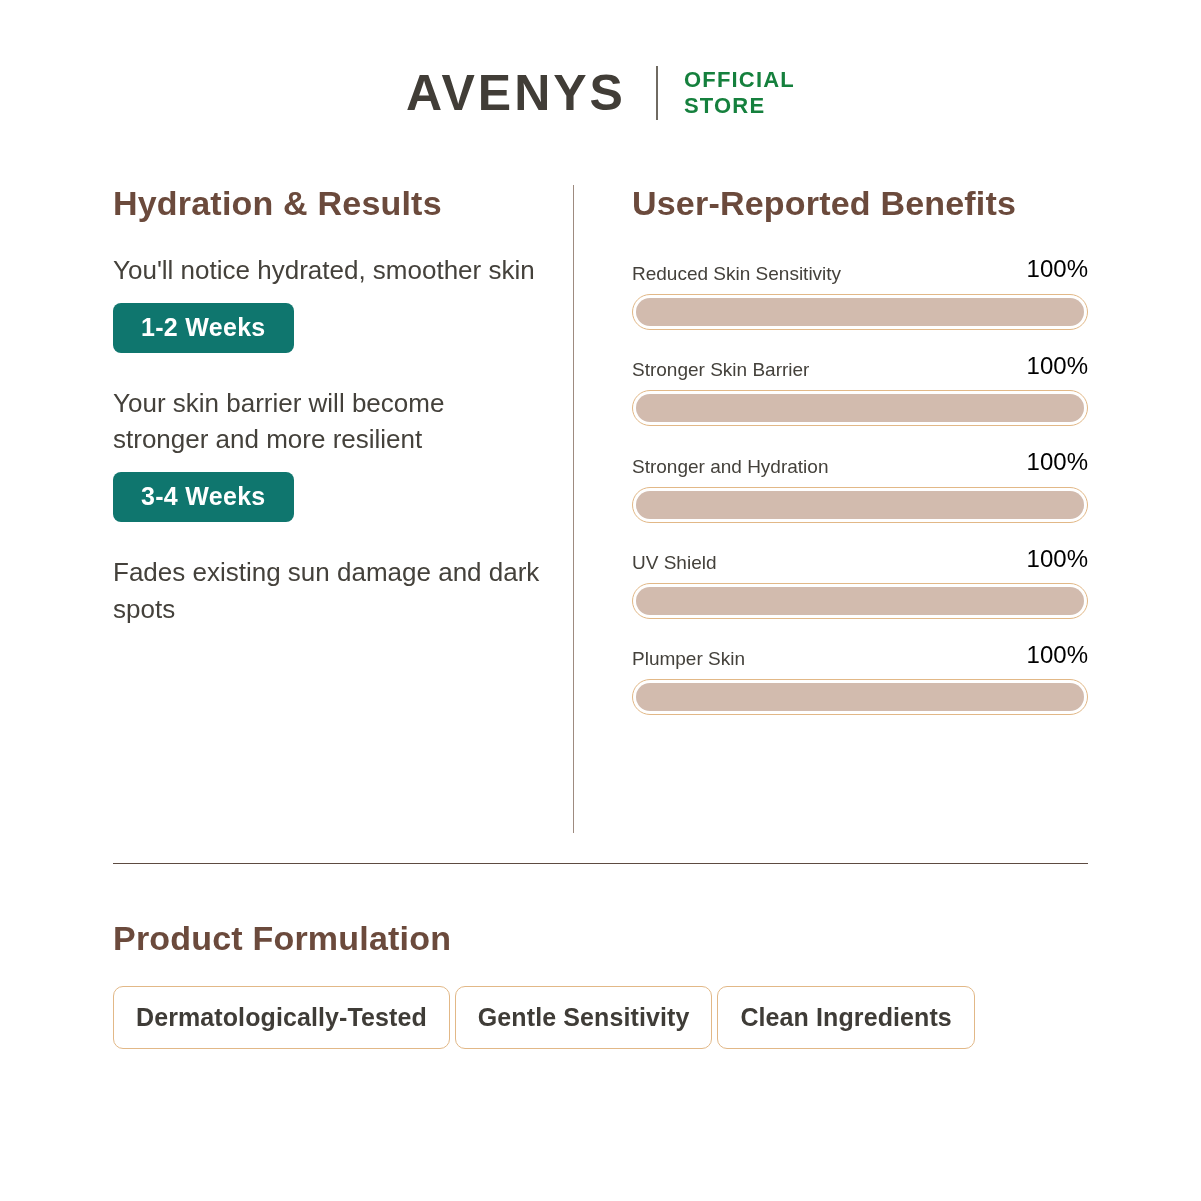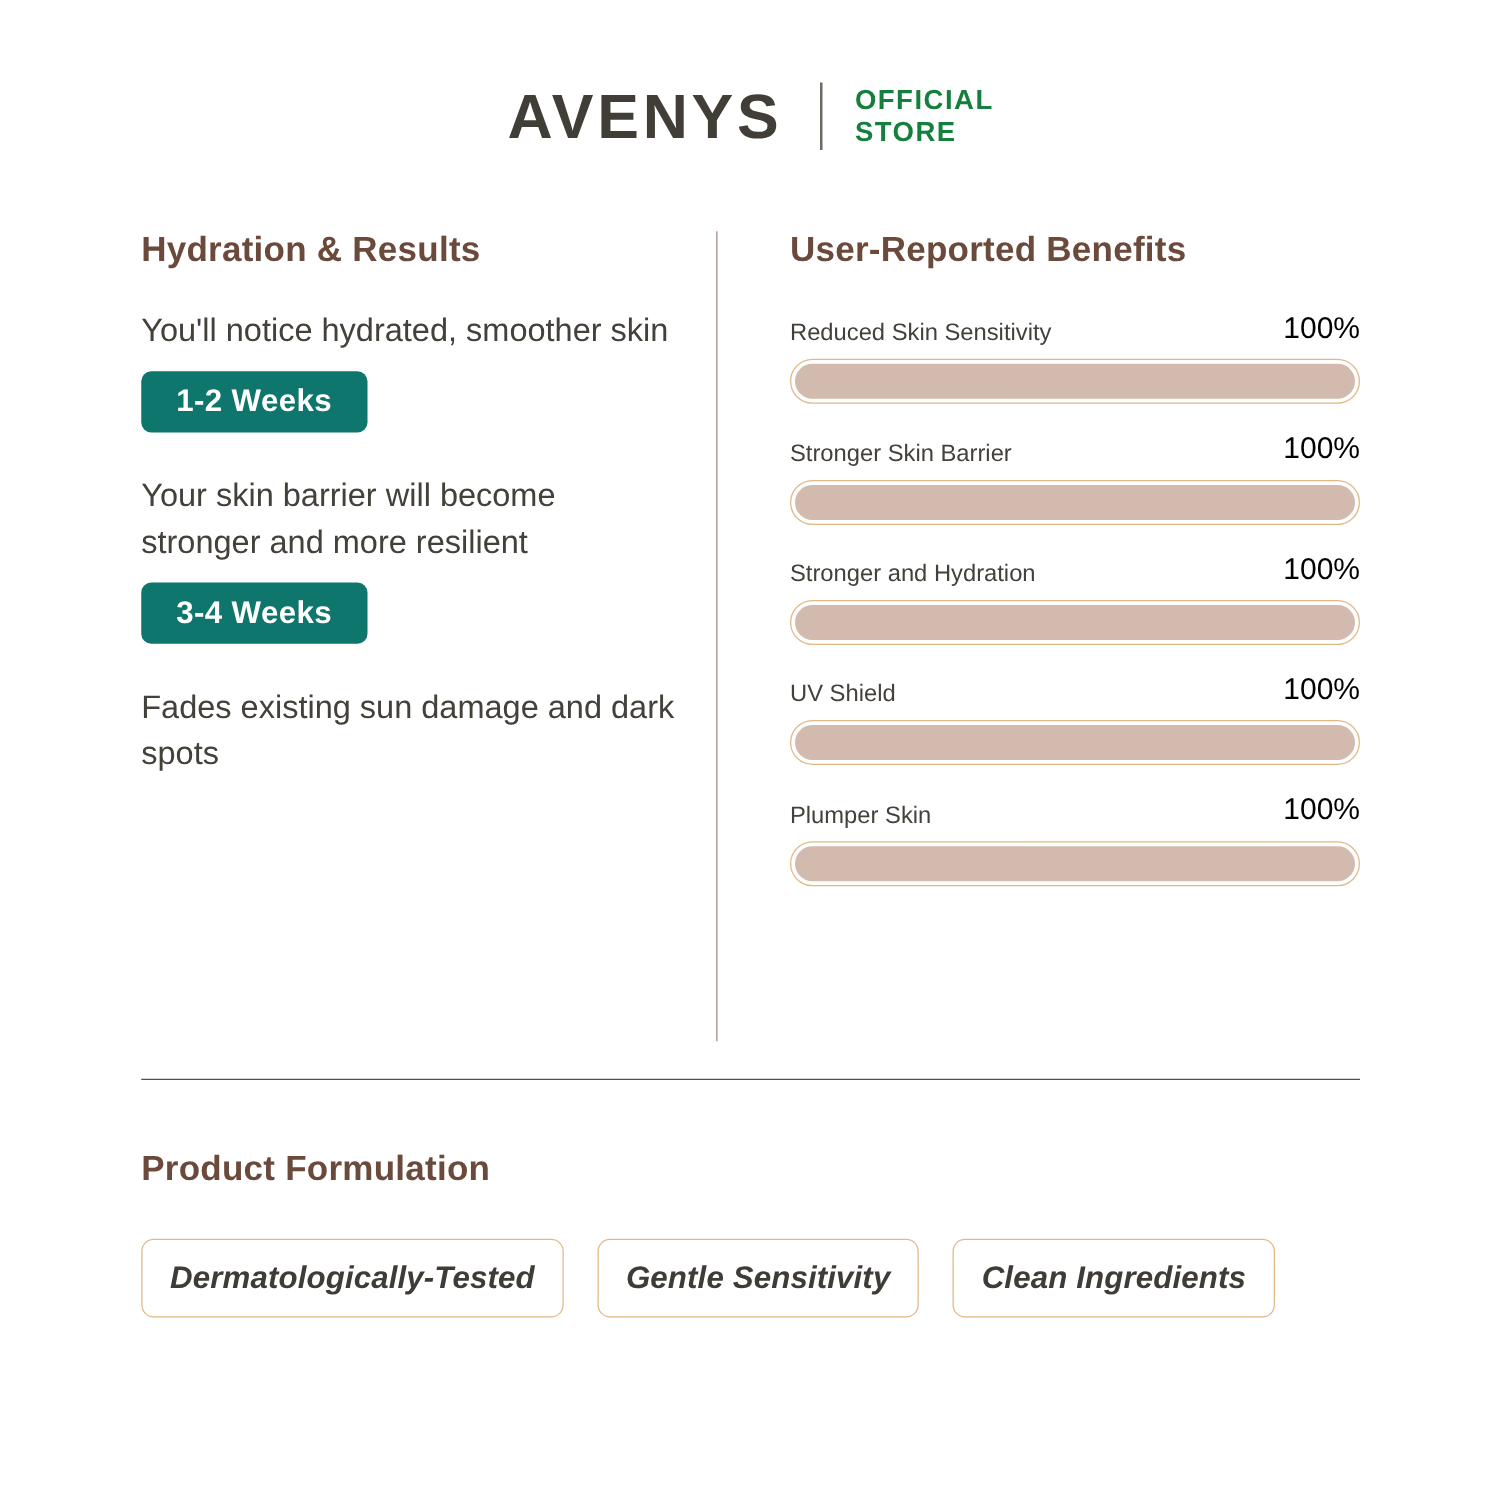--- a/index.html
+++ b/index.html
@@ -70,21 +70,21 @@
     background: #9e8b80;
     flex: 0 0 1px;
   }
   .col-right {
     flex: 1 1 auto;
     padding-left: 58px;
     box-sizing: border-box;
   }
 
   .section-title {
-    font-size: 28px;
+    font-size: 34px;
     font-weight: 700;
     color: #6b4a3c;
     letter-spacing: 0.2px;
     margin: 0 0 30px 0;
     line-height: 1.1;
   }
   .col-right .section-title { margin-bottom: 34px; }
 
   
   .timeline-item { margin-bottom: 32px; }
@@ -153,26 +153,25 @@
     background: #5d4b41;
     margin: 30px 113px 0 113px;
   }
 
   
   .formulation {
     padding: 0 113px;
     box-sizing: border-box;
     margin-top: 56px;
   }
-  .formulation .section-title { margin-bottom: 40px; }
+  .formulation .section-title { margin-bottom: 28px; }
   .pill-row {
     display: flex;
-    gap: 27px;
+    gap: 5px;
     align-items: flex-start;
-    font-style: italic;
   }
   .pill {
     border: 1.6px solid #e2b887;
     border-radius: 10px;
     background: #ffffff;
     color: #3f3c37;
     font-size: 25px;
     font-weight: 700;
     letter-spacing: 0.1px;
     padding: 17px 22px 18px 22px;

